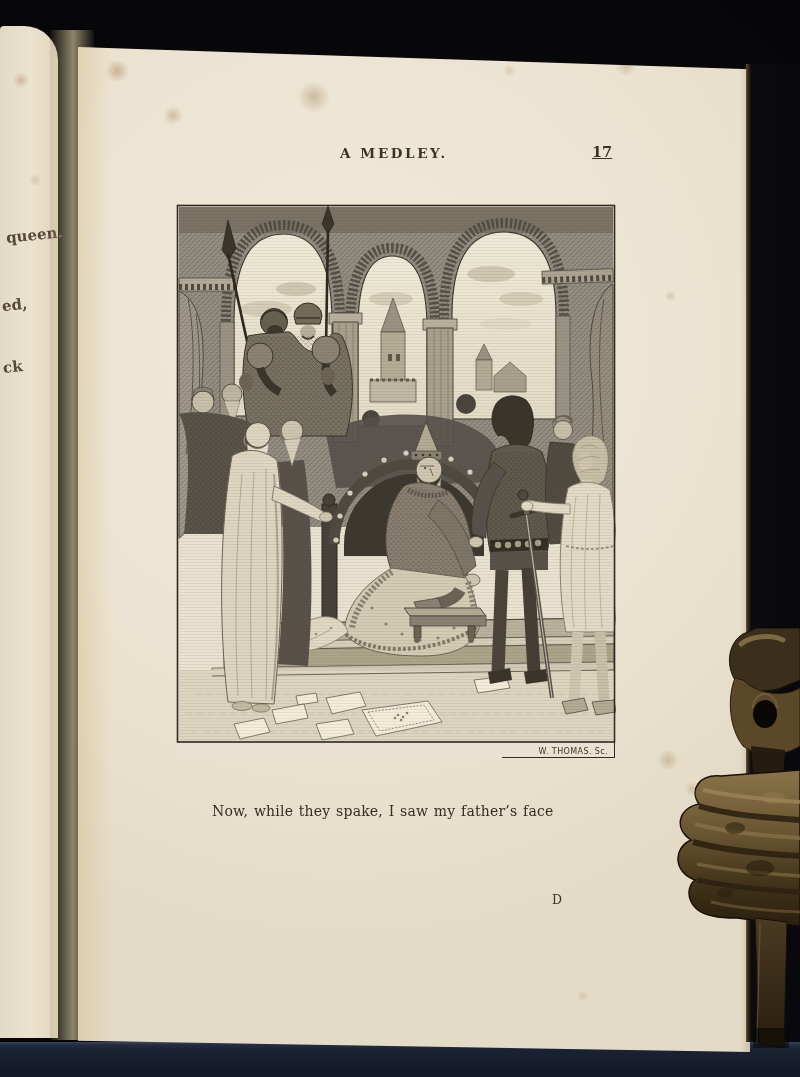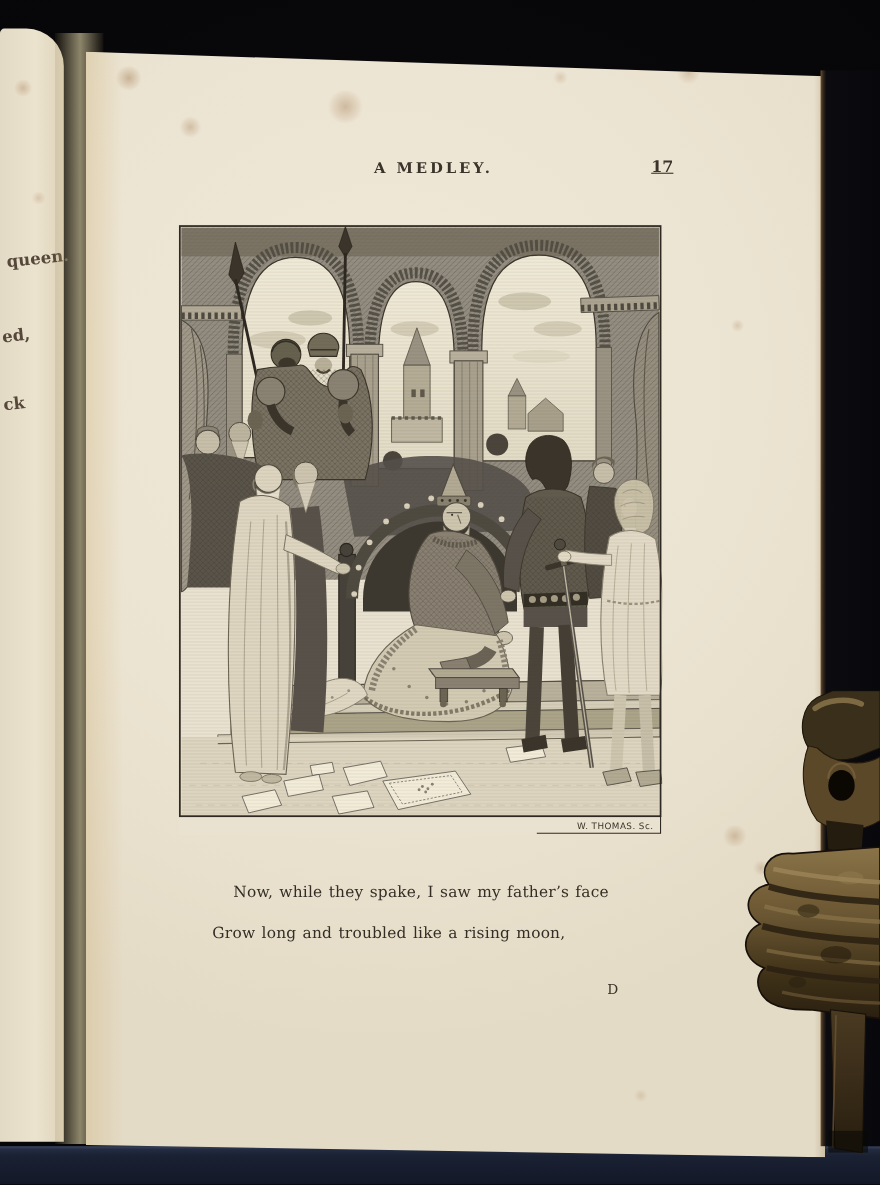--- a/index.html
+++ b/index.html
@@ -21,21 +21,21 @@
     background:
       radial-gradient(90% 60% at 40% 30%, #f0e9d9 0%, #ece4d2 55%, #e4dbc6 100%);
     clip-path:polygon(0 0.5%,100% 2.7%,100% 99.8%,0 98.7%);}
   .page::before{content:"";position:absolute;left:0;top:0;bottom:0;width:34px;
     background:linear-gradient(90deg,rgba(200,170,110,.30),rgba(200,170,110,0));}
   .page::after{content:"";position:absolute;right:0;top:0;bottom:0;width:10px;
     background:linear-gradient(270deg,rgba(120,90,50,.22),rgba(120,90,50,0));}
   .running-header{position:absolute;left:262px;top:103px;font-size:13.5px;font-weight:600;
     letter-spacing:2.6px;color:#3a332a;text-align:right;}
   .page-number{position:absolute;left:514px;top:101px;font-size:14.5px;font-weight:600;color:#3a332a;text-decoration:underline;}
-  .figure{position:absolute;left:84px;top:162px;width:356px;height:555px;}
+  .figure{position:absolute;left:98px;top:162px;width:356px;height:555px;}
   .verse{position:absolute;left:115px;top:750px;width:440px;font-size:14px;line-height:38px;
     color:#332d25;letter-spacing:.2px;word-spacing:1px;}
   .verse .l1{padding-left:19px;}
   .d-mark{position:absolute;left:474px;top:850px;font-size:12.5px;color:#3a332a;}
   .fox{position:absolute;border-radius:50%;pointer-events:none;}
   
   .right-dark{position:absolute;left:746px;top:64px;width:54px;height:978px;z-index:4;
     background:linear-gradient(90deg,#6b4f33 0,#3a2c1d 2px,#0c0c10 5px,#08080c 100%);}
   
   .cover-bottom{position:absolute;left:0;top:1042px;width:800px;height:35px;z-index:2;
@@ -375,21 +375,20 @@
         <rect x="3" y="3" width="434" height="534" fill="url(#hx)" opacity=".16"></rect>
         <rect x="1.5" y="1.5" width="437" height="536.5" fill="none" stroke="#2e2922" stroke-width="1.6"></rect>
         <line x1="438.5" y1="538" x2="438.5" y2="553.5" stroke="#2e2922" stroke-width="1"></line>
         <line x1="326" y1="553.5" x2="439" y2="553.5" stroke="#2e2922" stroke-width="1"></line>
         <text x="432" y="550" text-anchor="end" font-family="DejaVu Sans, sans-serif" font-size="8" letter-spacing=".4" fill="#3c362a">W. THOMAS. Sc.</text>
       </svg>
     </div>
 
     <div class="verse">
       <div class="l1">Now, while they spake, I saw my father’s face</div>
-      <div>Grow long and troubled like a rising moon,</div>
     </div>
 
     <div class="d-mark">D</div>
   </div>
 
   <div class="right-dark"></div>
 
   <div class="clasp">
     <svg viewBox="0 0 135 420" width="135" height="420">
       <defs>

